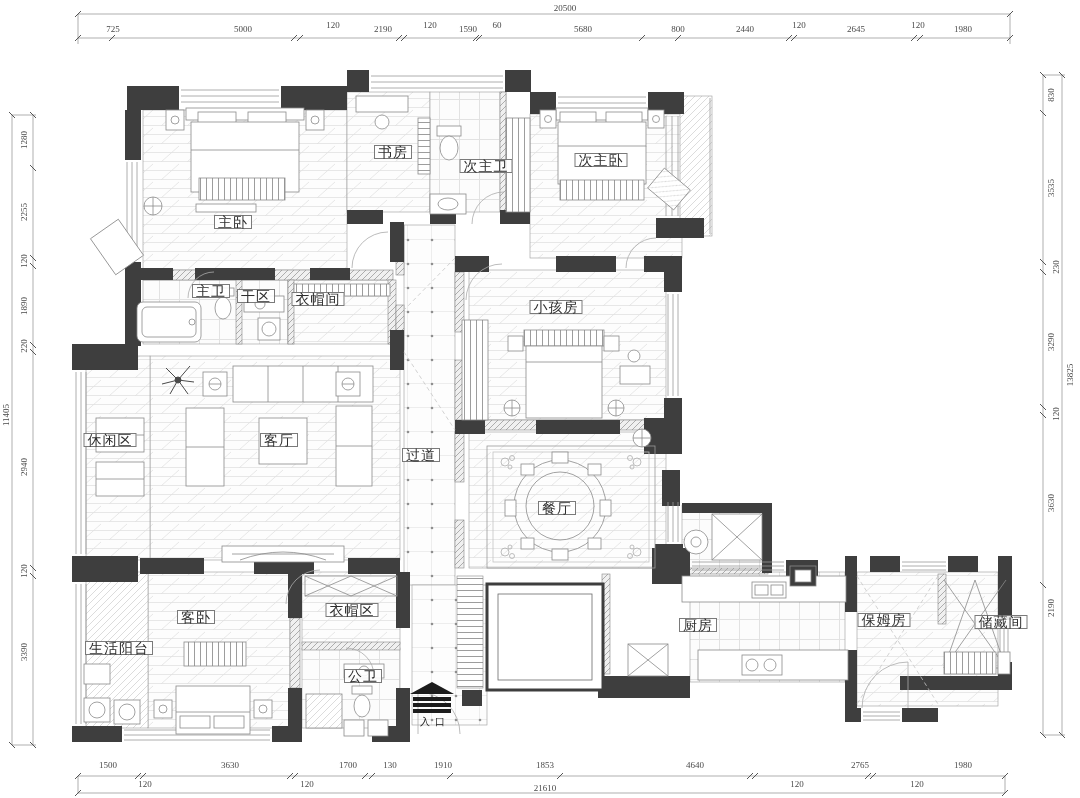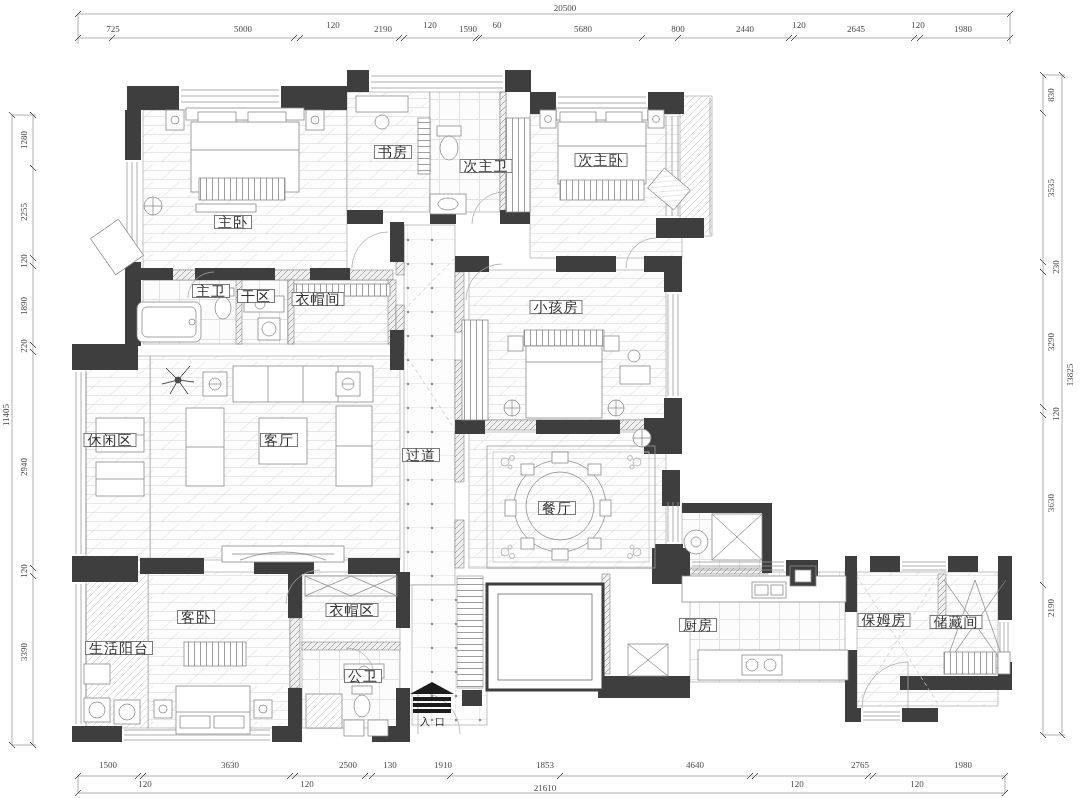--- a/index.html
+++ b/index.html
@@ -410,42 +410,42 @@
   <div class="room" style="left:110px;top:440px">休闲区</div>
   <div class="room" style="left:279px;top:440px">客厅</div>
   <div class="room" style="left:421px;top:455px">过道</div>
   <div class="room" style="left:557px;top:508px">餐厅</div>
   <div class="room" style="left:196px;top:617px">客卧</div>
   <div class="room" style="left:119px;top:648px">生活阳台</div>
   <div class="room" style="left:352px;top:610px">衣帽区</div>
   <div class="room" style="left:363px;top:676px">公卫</div>
   <div class="room" style="left:698px;top:625px">厨房</div>
   <div class="room" style="left:884px;top:620px">保姆房</div>
-  <div class="room" style="left:956px;top:622px">储藏间</div>
+  <div class="room" style="left:1001px;top:622px">储藏间</div>
   <div class="room plain" style="left:435px;top:722px">入口</div>
 
   <div class="dim" style="left:565px;top:8px">20500</div>
   <div class="dim" style="left:113px;top:29px">725</div>
   <div class="dim" style="left:243px;top:29px">5000</div>
   <div class="dim" style="left:333px;top:25px">120</div>
   <div class="dim" style="left:383px;top:29px">2190</div>
   <div class="dim" style="left:430px;top:25px">120</div>
   <div class="dim" style="left:468px;top:29px">1590</div>
   <div class="dim" style="left:497px;top:25px">60</div>
   <div class="dim" style="left:583px;top:29px">5680</div>
   <div class="dim" style="left:678px;top:29px">800</div>
   <div class="dim" style="left:745px;top:29px">2440</div>
   <div class="dim" style="left:799px;top:25px">120</div>
   <div class="dim" style="left:856px;top:29px">2645</div>
   <div class="dim" style="left:918px;top:25px">120</div>
   <div class="dim" style="left:963px;top:29px">1980</div>
 
   <div class="dim" style="left:108px;top:765px">1500</div>
   <div class="dim" style="left:230px;top:765px">3630</div>
-  <div class="dim" style="left:348px;top:765px">2500</div>
+  <div class="dim" style="left:348px;top:765px">1700</div>
   <div class="dim" style="left:390px;top:765px">130</div>
   <div class="dim" style="left:443px;top:765px">1910</div>
   <div class="dim" style="left:545px;top:765px">1853</div>
   <div class="dim" style="left:695px;top:765px">4640</div>
   <div class="dim" style="left:860px;top:765px">2765</div>
   <div class="dim" style="left:963px;top:765px">1980</div>
   <div class="dim" style="left:145px;top:784px">120</div>
   <div class="dim" style="left:307px;top:784px">120</div>
   <div class="dim" style="left:797px;top:784px">120</div>
   <div class="dim" style="left:917px;top:784px">120</div>

